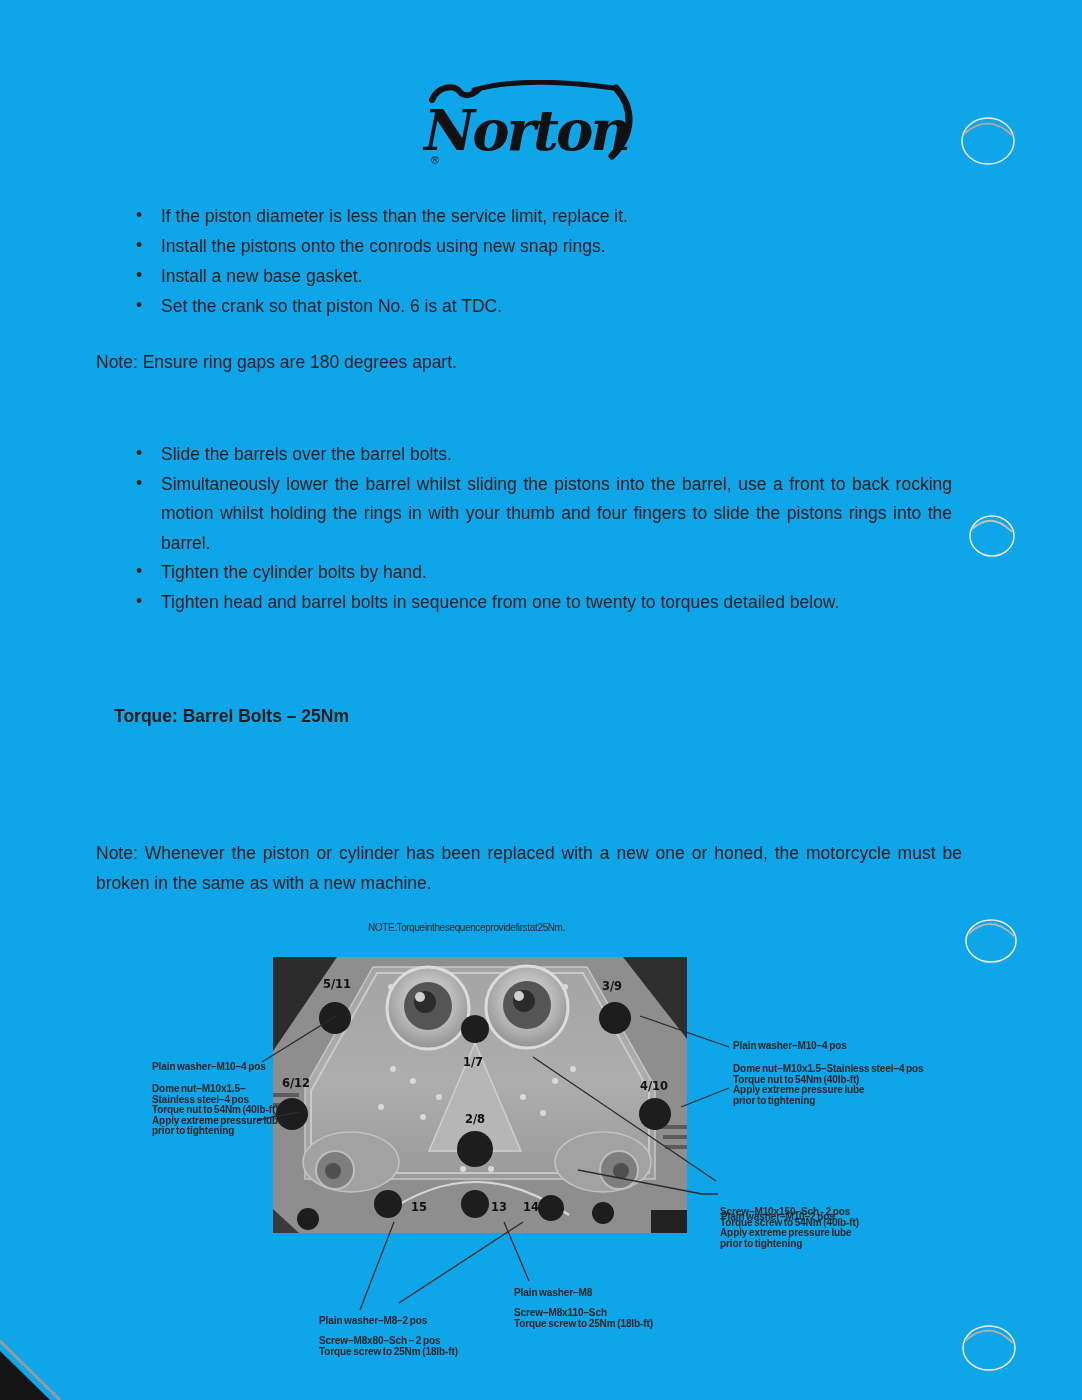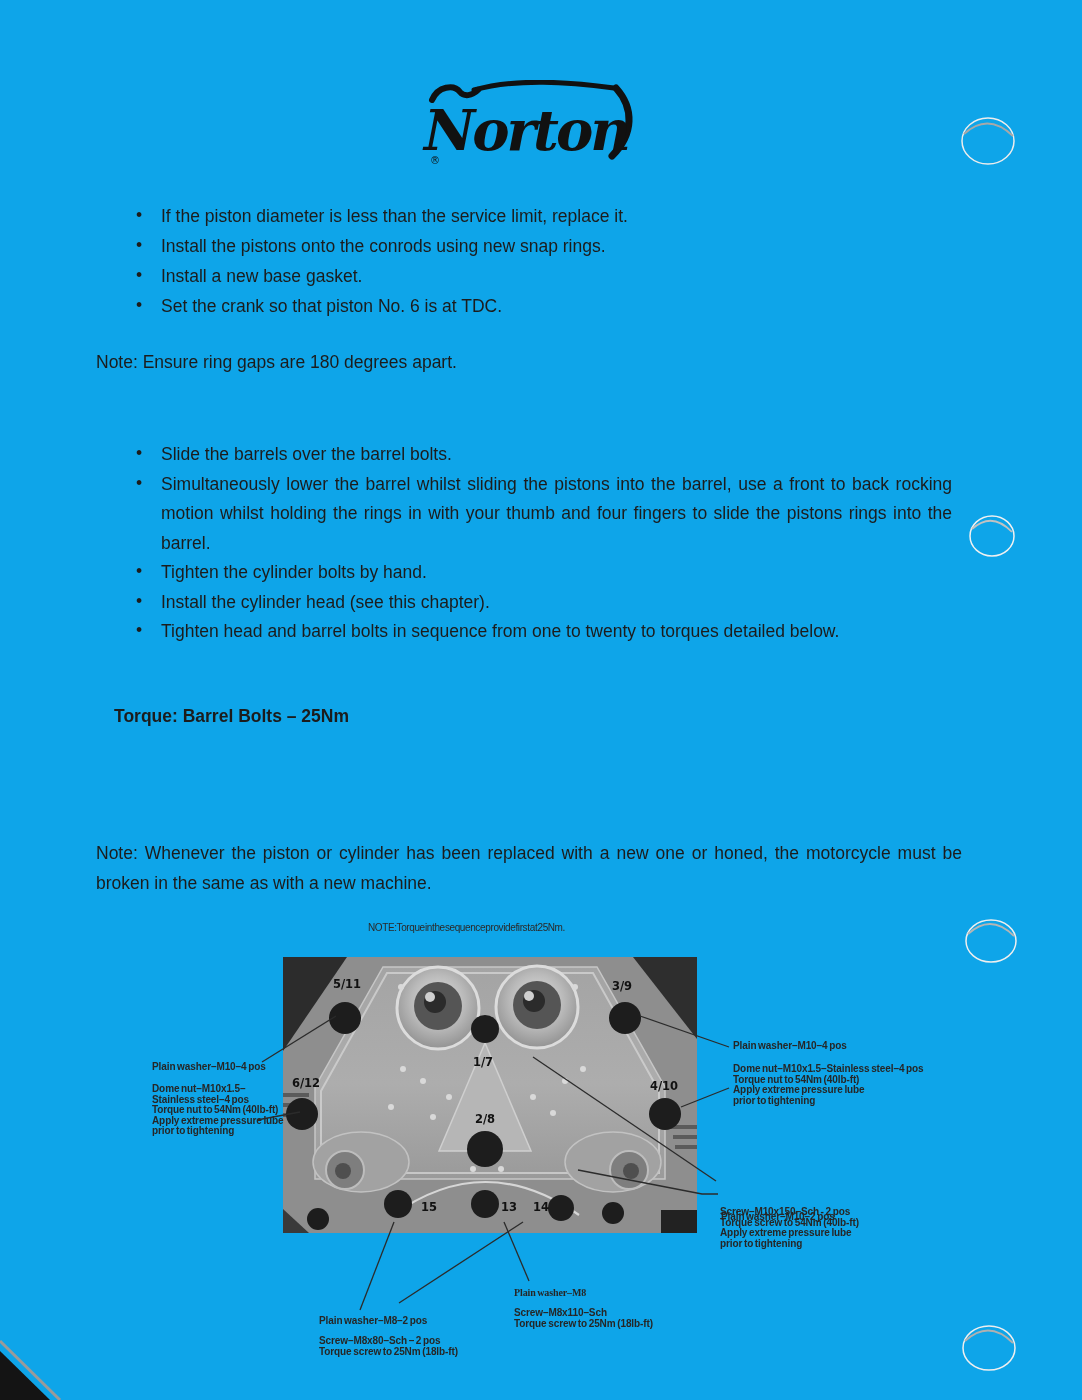--- a/index.html
+++ b/index.html
@@ -46,31 +46,30 @@
     <div class="li" style="line-height:30px;"><span>Install a new base gasket.</span></div>
     <div class="li" style="line-height:30px;"><span>Set the crank so that piston No. 6 is at TDC.</span></div>
   </div>
 
   <div class="abs body-text" style="left:96px; top:348px; width:868px;">Note: Ensure ring gaps are 180 degrees apart.</div>
 
   <div class="abs blist body-text" style="left:134px; top:440px; width:818px;">
     <div class="li just"><span>Slide the barrels over the barrel bolts.</span></div>
     <div class="li just"><span>Simultaneously lower the barrel whilst sliding the pistons into the barrel, use a front to back rocking motion whilst holding the rings in with your thumb and four fingers to slide the pistons rings into the barrel.</span></div>
     <div class="li just"><span>Tighten the cylinder bolts by hand.</span></div>
-    <div class="li just"><span>Install the cylinder head (see this chapter).</span></div>
     <div class="li just"><span>Tighten head and barrel bolts in sequence from one to twenty to torques detailed below.</span></div>
   </div>
 
   <div class="abs body-text bold" style="left:96px; top:702px;">Torque: Barrel Bolts – 25Nm</div>
 
   <div class="abs body-text just" style="left:96px; top:839px; width:866px;">Note: Whenever the piston or cylinder has been replaced with a new one or honed, the motorcycle must be broken in the same as with a new machine.</div>
 
   <div class="abs diagram-note" style="left:368px; top:922px;">NOTE: Torque in the sequence provide first at 25Nm.</div>
 
-  <div class="abs" style="left:283px; top:957px; width:414px; height:276px;">
+  <div class="abs" style="left:273px; top:957px; width:414px; height:276px;">
     <svg width="414" height="276" viewBox="0 0 414 276">
       <defs>
         <radialGradient id="valveg" cx="50%" cy="42%" r="60%">
           <stop offset="0%" stop-color="#e2e2e2"></stop>
             <stop offset="55%" stop-color="#b9b9b9"></stop>
             <stop offset="100%" stop-color="#8f8f8f"></stop>
         </radialGradient>
         <linearGradient id="plateg" x1="0" y1="0" x2="0" y2="1">
           <stop offset="0%" stop-color="#a4a4a4"></stop>
             <stop offset="55%" stop-color="#adadad"></stop>
@@ -177,21 +176,21 @@
   <div class="abs anno" style="left:733px; top:1041px;">Plain washer–M10–4 pos</div>
   <div class="abs anno" style="left:733px; top:1064px;">Dome nut–M10x1.5–Stainless steel–4 pos
 Torque nut to 54Nm (40lb-ft)
 Apply extreme pressure lube
 prior to tightening</div>
   <div class="abs anno" style="left:721px; top:1187px;margin-top:25px;">Plain washer–M10–2 pos</div>
   <div class="abs anno" style="left:720px; top:1207px;">Screw–M10x150–Sch  - 2 pos
 Torque screw to 54Nm (40lb-ft)
 Apply extreme pressure lube
 prior to tightening</div>
-  <div class="abs anno" style="left:514px; top:1288px;font-family:Liberation Serif, serif;">Plain washer–M8</div>
+  <div class="abs anno" style="left:514px; top:1288px;">Plain washer–M8</div>
   <div class="abs anno" style="left:514px; top:1308px;">Screw–M8x110–Sch
 Torque screw to 25Nm (18lb-ft)</div>
   <div class="abs anno" style="left:319px; top:1316px;">Plain washer–M8–2 pos</div>
   <div class="abs anno" style="left:319px; top:1336px;">Screw–M8x80–Sch – 2 pos
 Torque screw to 25Nm (18lb-ft)</div>
 
   <svg class="abs overlay" style="left:0; top:0;" width="1082" height="1400" viewBox="0 0 1082 1400">
     <g stroke="#2b2b2b" stroke-width="1.3" fill="none">
       <line x1="336" y1="1016" x2="262" y2="1062"></line>
       <line x1="300" y1="1112" x2="257" y2="1120"></line>

